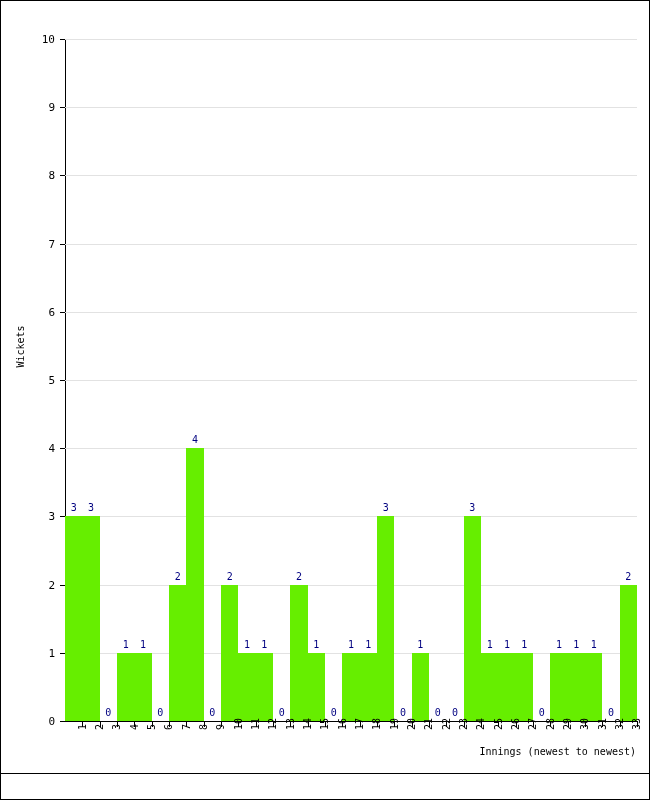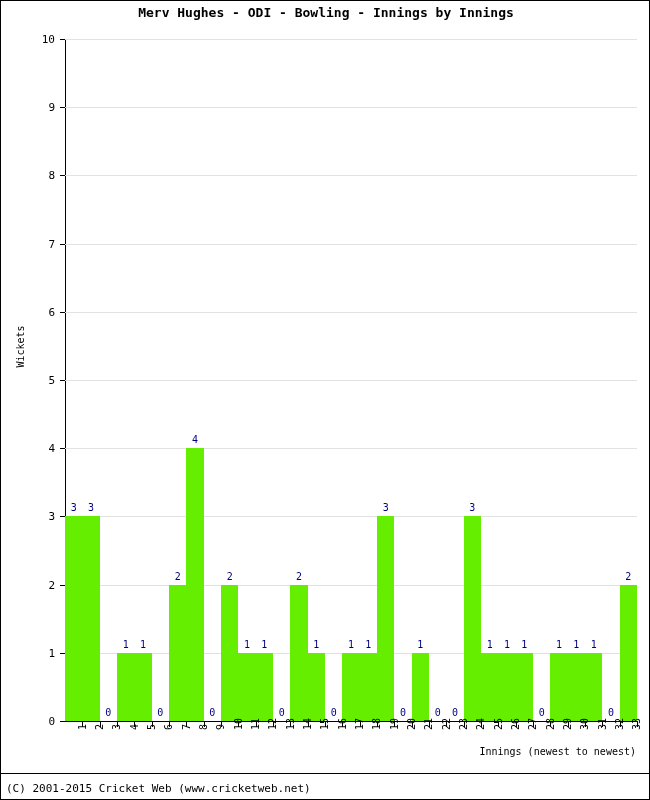--- a/index.html
+++ b/index.html
@@ -147,21 +147,20 @@
     font-size: 11px;
     color: #000000;
     white-space: pre;
   }
 </style>
 </head>
 <body>
 
 <div id="chart-root">
 
-  <div id="chart-title">Merv Hughes - ODI - Bowling - Innings by Innings</div>
 
   <div id="plot-frame-left"></div>
   <div id="plot-frame-bottom"></div>
 
   <div id="plot-area">
       <div class="gridline" style="top: 613.8px;"></div>
       <div class="gridline" style="top: 545.6px;"></div>
       <div class="gridline" style="top: 477.4px;"></div>
       <div class="gridline" style="top: 409.2px;"></div>
       <div class="gridline" style="top: 341px;"></div>
@@ -225,21 +224,20 @@
       <div class="bar-value" style="left: 520px; width: 17.3333px; top: 600.8px; color: rgb(0, 0, 128);">1</div>
       <div class="bar-value" style="left: 537.333px; width: 17.3333px; top: 669px; color: rgb(0, 0, 128);">0</div>
       <div class="bar" style="left: 554.667px; width: 17.3333px; height: 136.4px; background: rgb(102, 238, 0);"></div>
       <div class="bar-value" style="left: 554.667px; width: 17.3333px; top: 532.6px; color: rgb(0, 0, 128);">2</div>
     </div>
 
   <div id="y-axis-title">Wickets</div>
   <div id="x-axis-title">Innings (newest to newest)</div>
 
   <div id="footer-sep"></div>
-  <div id="footer-text">(C) 2001-2015 Cricket Web (www.cricketweb.net)</div>
 
 <div class="ytick-mark" style="top: 720px;"></div>
     <div class="ytick-label" style="top: 715px;">0</div>
     <div class="ytick-mark" style="top: 651.8px;"></div>
     <div class="ytick-label" style="top: 646.8px;">1</div>
     <div class="ytick-mark" style="top: 583.6px;"></div>
     <div class="ytick-label" style="top: 578.6px;">2</div>
     <div class="ytick-mark" style="top: 515.4px;"></div>
     <div class="ytick-label" style="top: 510.4px;">3</div>
     <div class="ytick-mark" style="top: 447.2px;"></div>

